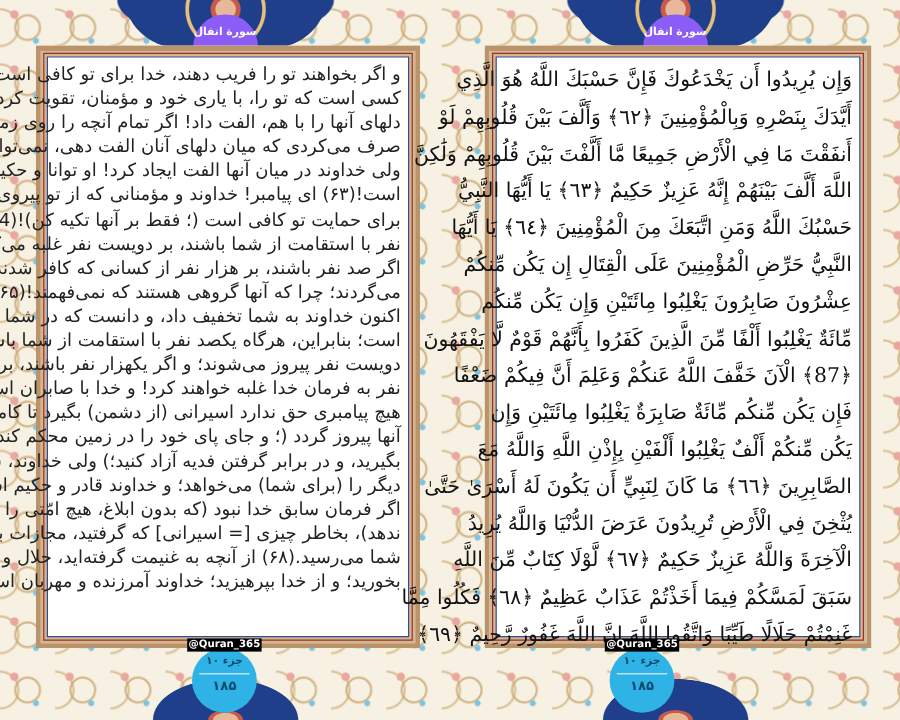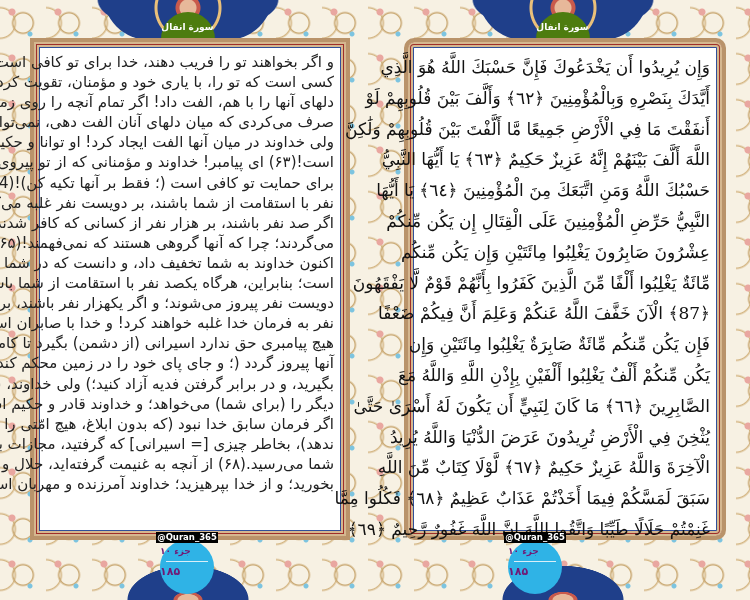--- a/index.html
+++ b/index.html
@@ -32,31 +32,31 @@
       transparent;
   }
   .head-medallion .inner {
     position:absolute; left:50%; top:-6px; transform:translateX(-50%);
     width:170px; height:46px; border-radius:0 0 85px 85px;
     background:radial-gradient(circle at 50% 30%, #e7b89a 0 8px, #c85a4c 9px 12px, #1f3f8a 13px 30px, #e9c07a 31px 33px, #1f3f8a 34px);
   }
   .sura-badge {
     position:absolute; top:12px; left:50%; transform:translateX(-50%);
     width:54px; height:28px; border-radius:27px 27px 0 0;
-    background:#4d7c0f; color:#fff;
+    background:#8b5cf6; color:#fff;
     font-size:9px; text-align:center; line-height:30px; font-weight:bold;
   }
   .frame {
     position:absolute; top:38px; bottom:60px;
     border:4px solid #b9936a;
     box-shadow: inset 0 0 0 2px #d5b78f, inset 0 0 0 3px #9e2e2a, inset 0 0 0 5px #d5b78f, inset 0 0 0 6px #2f4f9a;
     background:#fff;
   }
   .page.left .frame { left:30px; right:25px; }
-  .page.right .frame { left:29px; right:24px;border-radius:10px; }
+  .page.right .frame { left:29px; right:24px; }
   .text-area {
     position:absolute; inset:10px 12px 6px 12px;
     direction:rtl; text-align:justify;
     color:#222;
   }
   .translation-line {
     font-size:15px; line-height:20.1px; white-space:nowrap; text-align-last:justify; text-align:justify;
     display:block; width:100%;
   }
   .quran-line {
@@ -71,21 +71,21 @@
     background:radial-gradient(ellipse at 50% 100%, #e7b89a 0 10px, #c85a4c 11px 14px, #1f3f8a 15px 60px, transparent 61px);
   }
   .page-badge {
     position:absolute; bottom:0; left:50%; transform:translateX(-50%);
     width:54px; height:68px;
   }
   .page.left .page-badge { left:186px; transform:none; margin-left:-26px; }
   .page.right .page-badge { left:159px; transform:none; margin-left:-26px; }
   .badge-circle {
     position:absolute; top:8px; left:0; width:54px; height:54px; border-radius:50%;
-    background:#2fb3e6; color:#701a75; 
+    background:#2fb3e6; color:#0c4a6e; text-align:center;
   }
   .channel-tag {
     position:absolute; top:0; left:-4px; width:62px; height:11px;
     background:#000000; color:#fff; font-size:8.5px; line-height:11px; text-align:center;
     font-weight:bold; white-space:nowrap;
   }
   .juz-label { position:absolute; top:6px; left:0; right:0; font-size:9px; font-weight:bold; }
   .badge-divider { position:absolute; top:21px; left:6px; right:6px; height:1px; background:#d9eff8; }
   .page-number { position:absolute; top:25px; left:0; right:0; font-size:11px; font-weight:bold; }
 </style>

